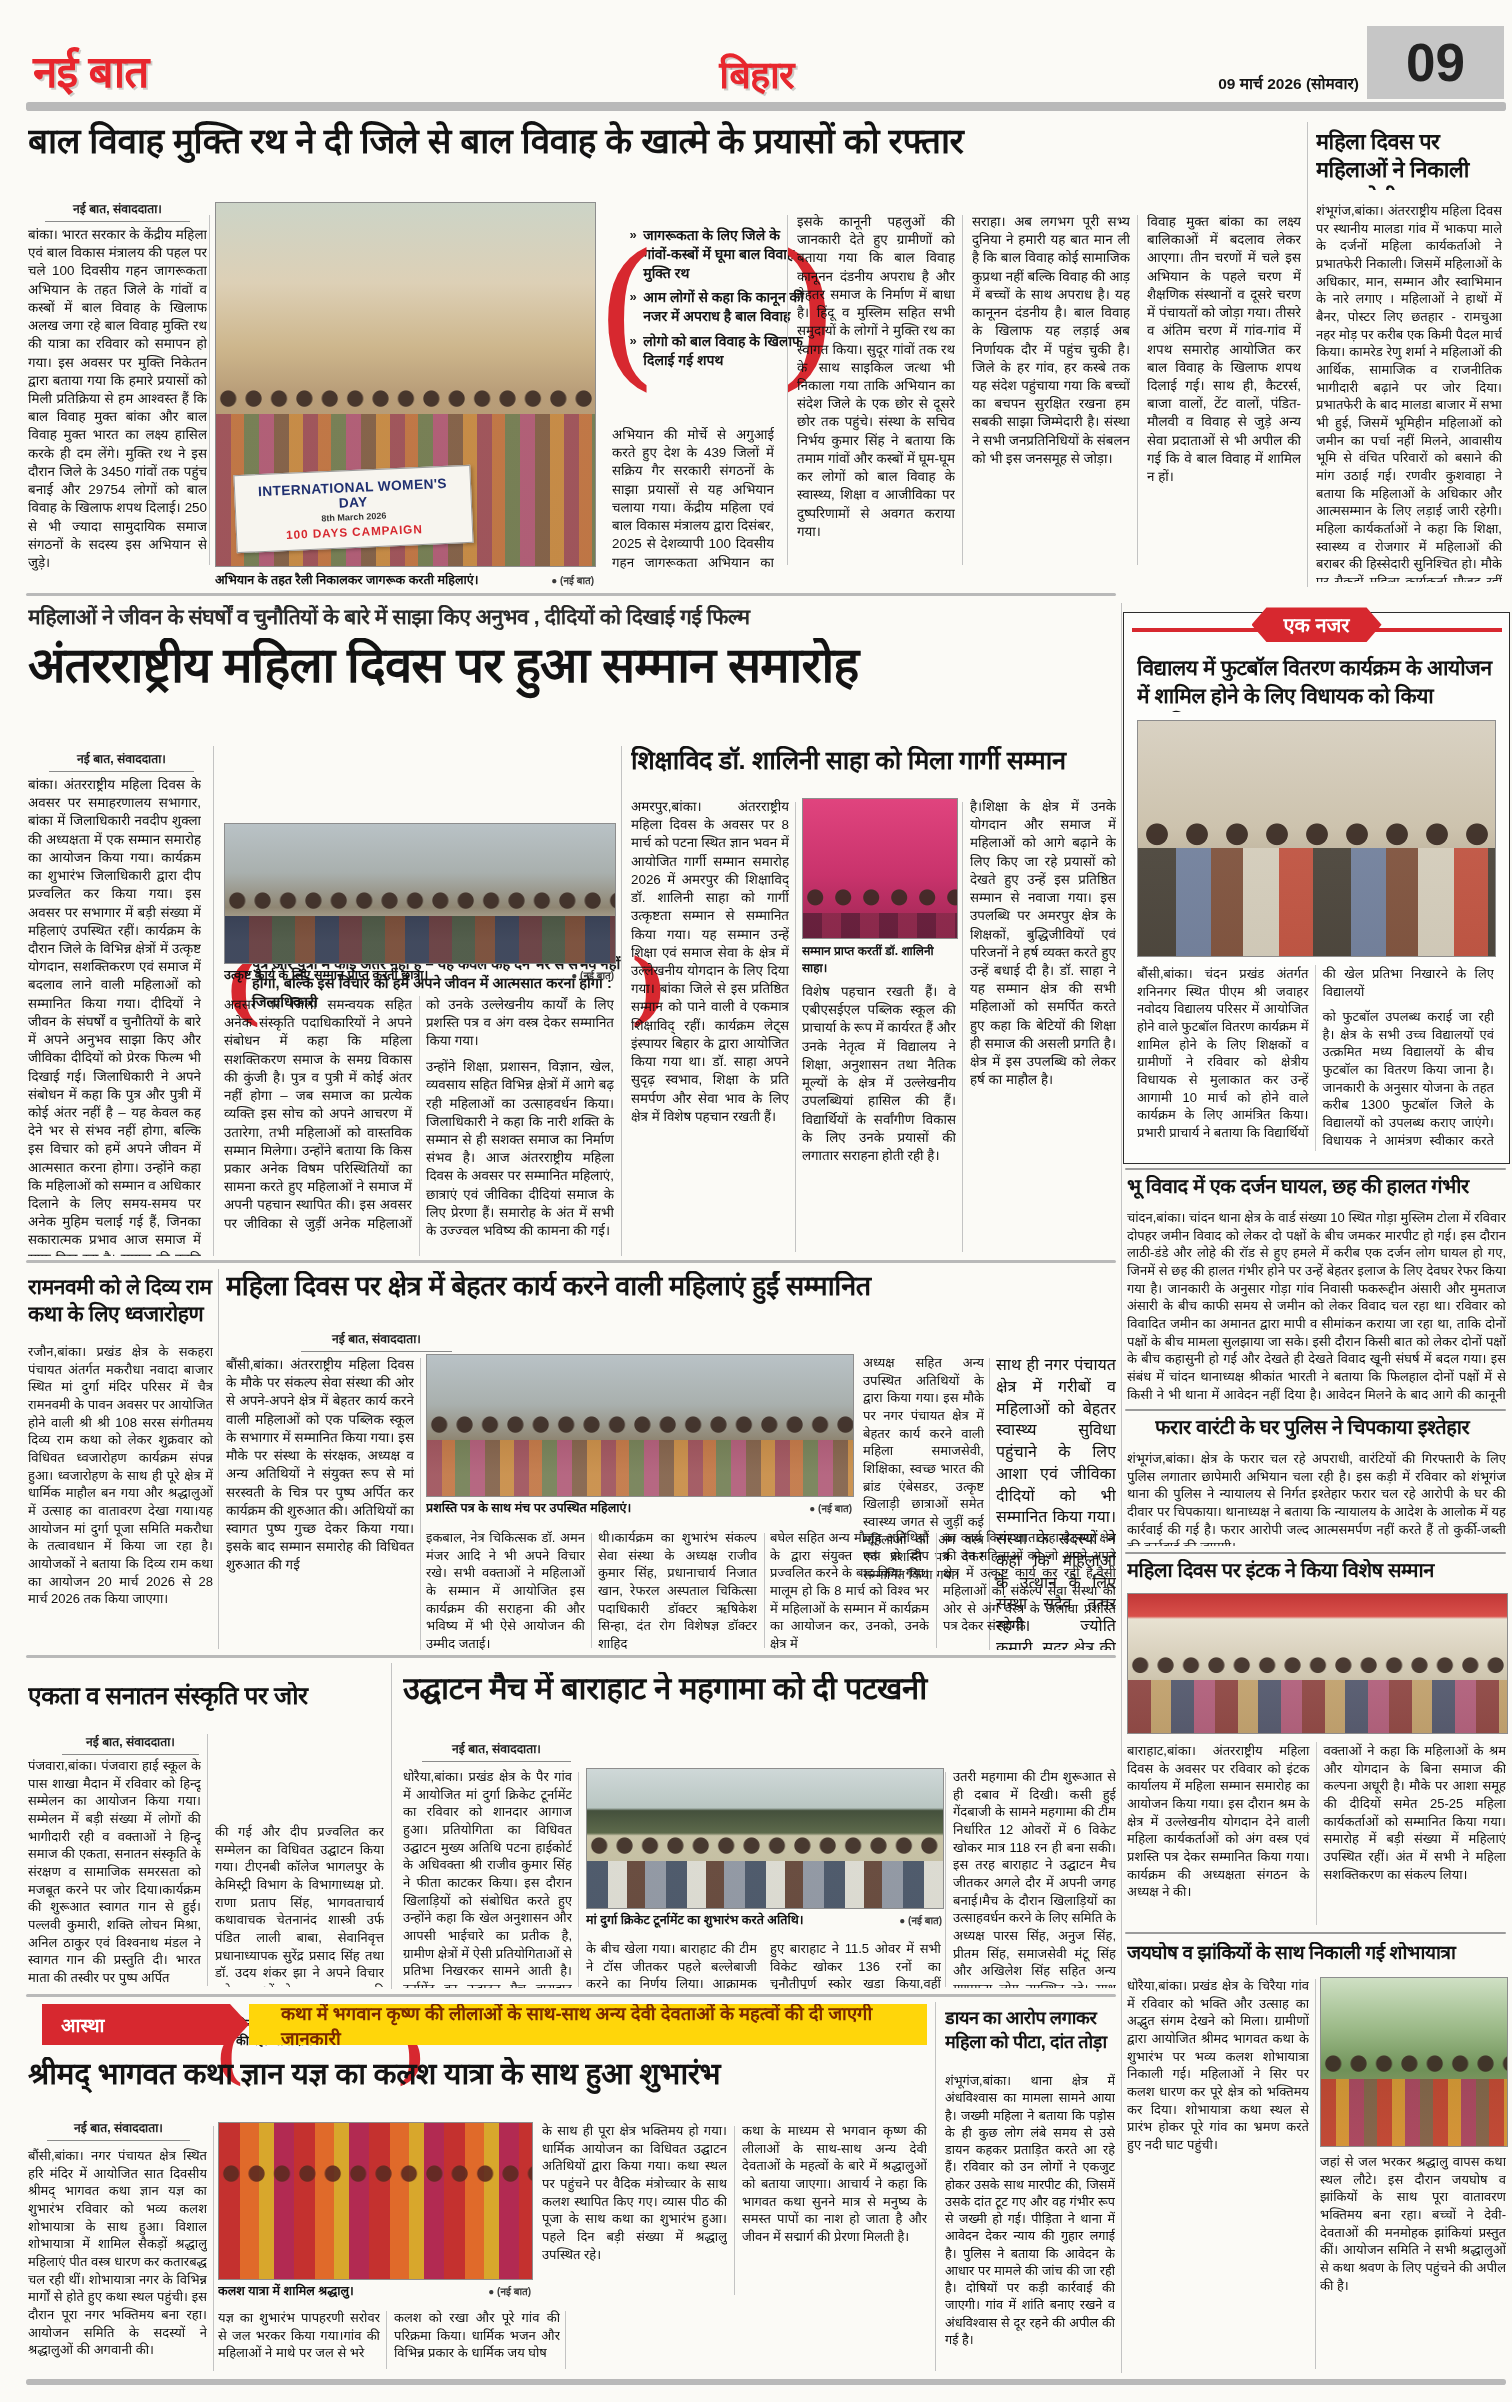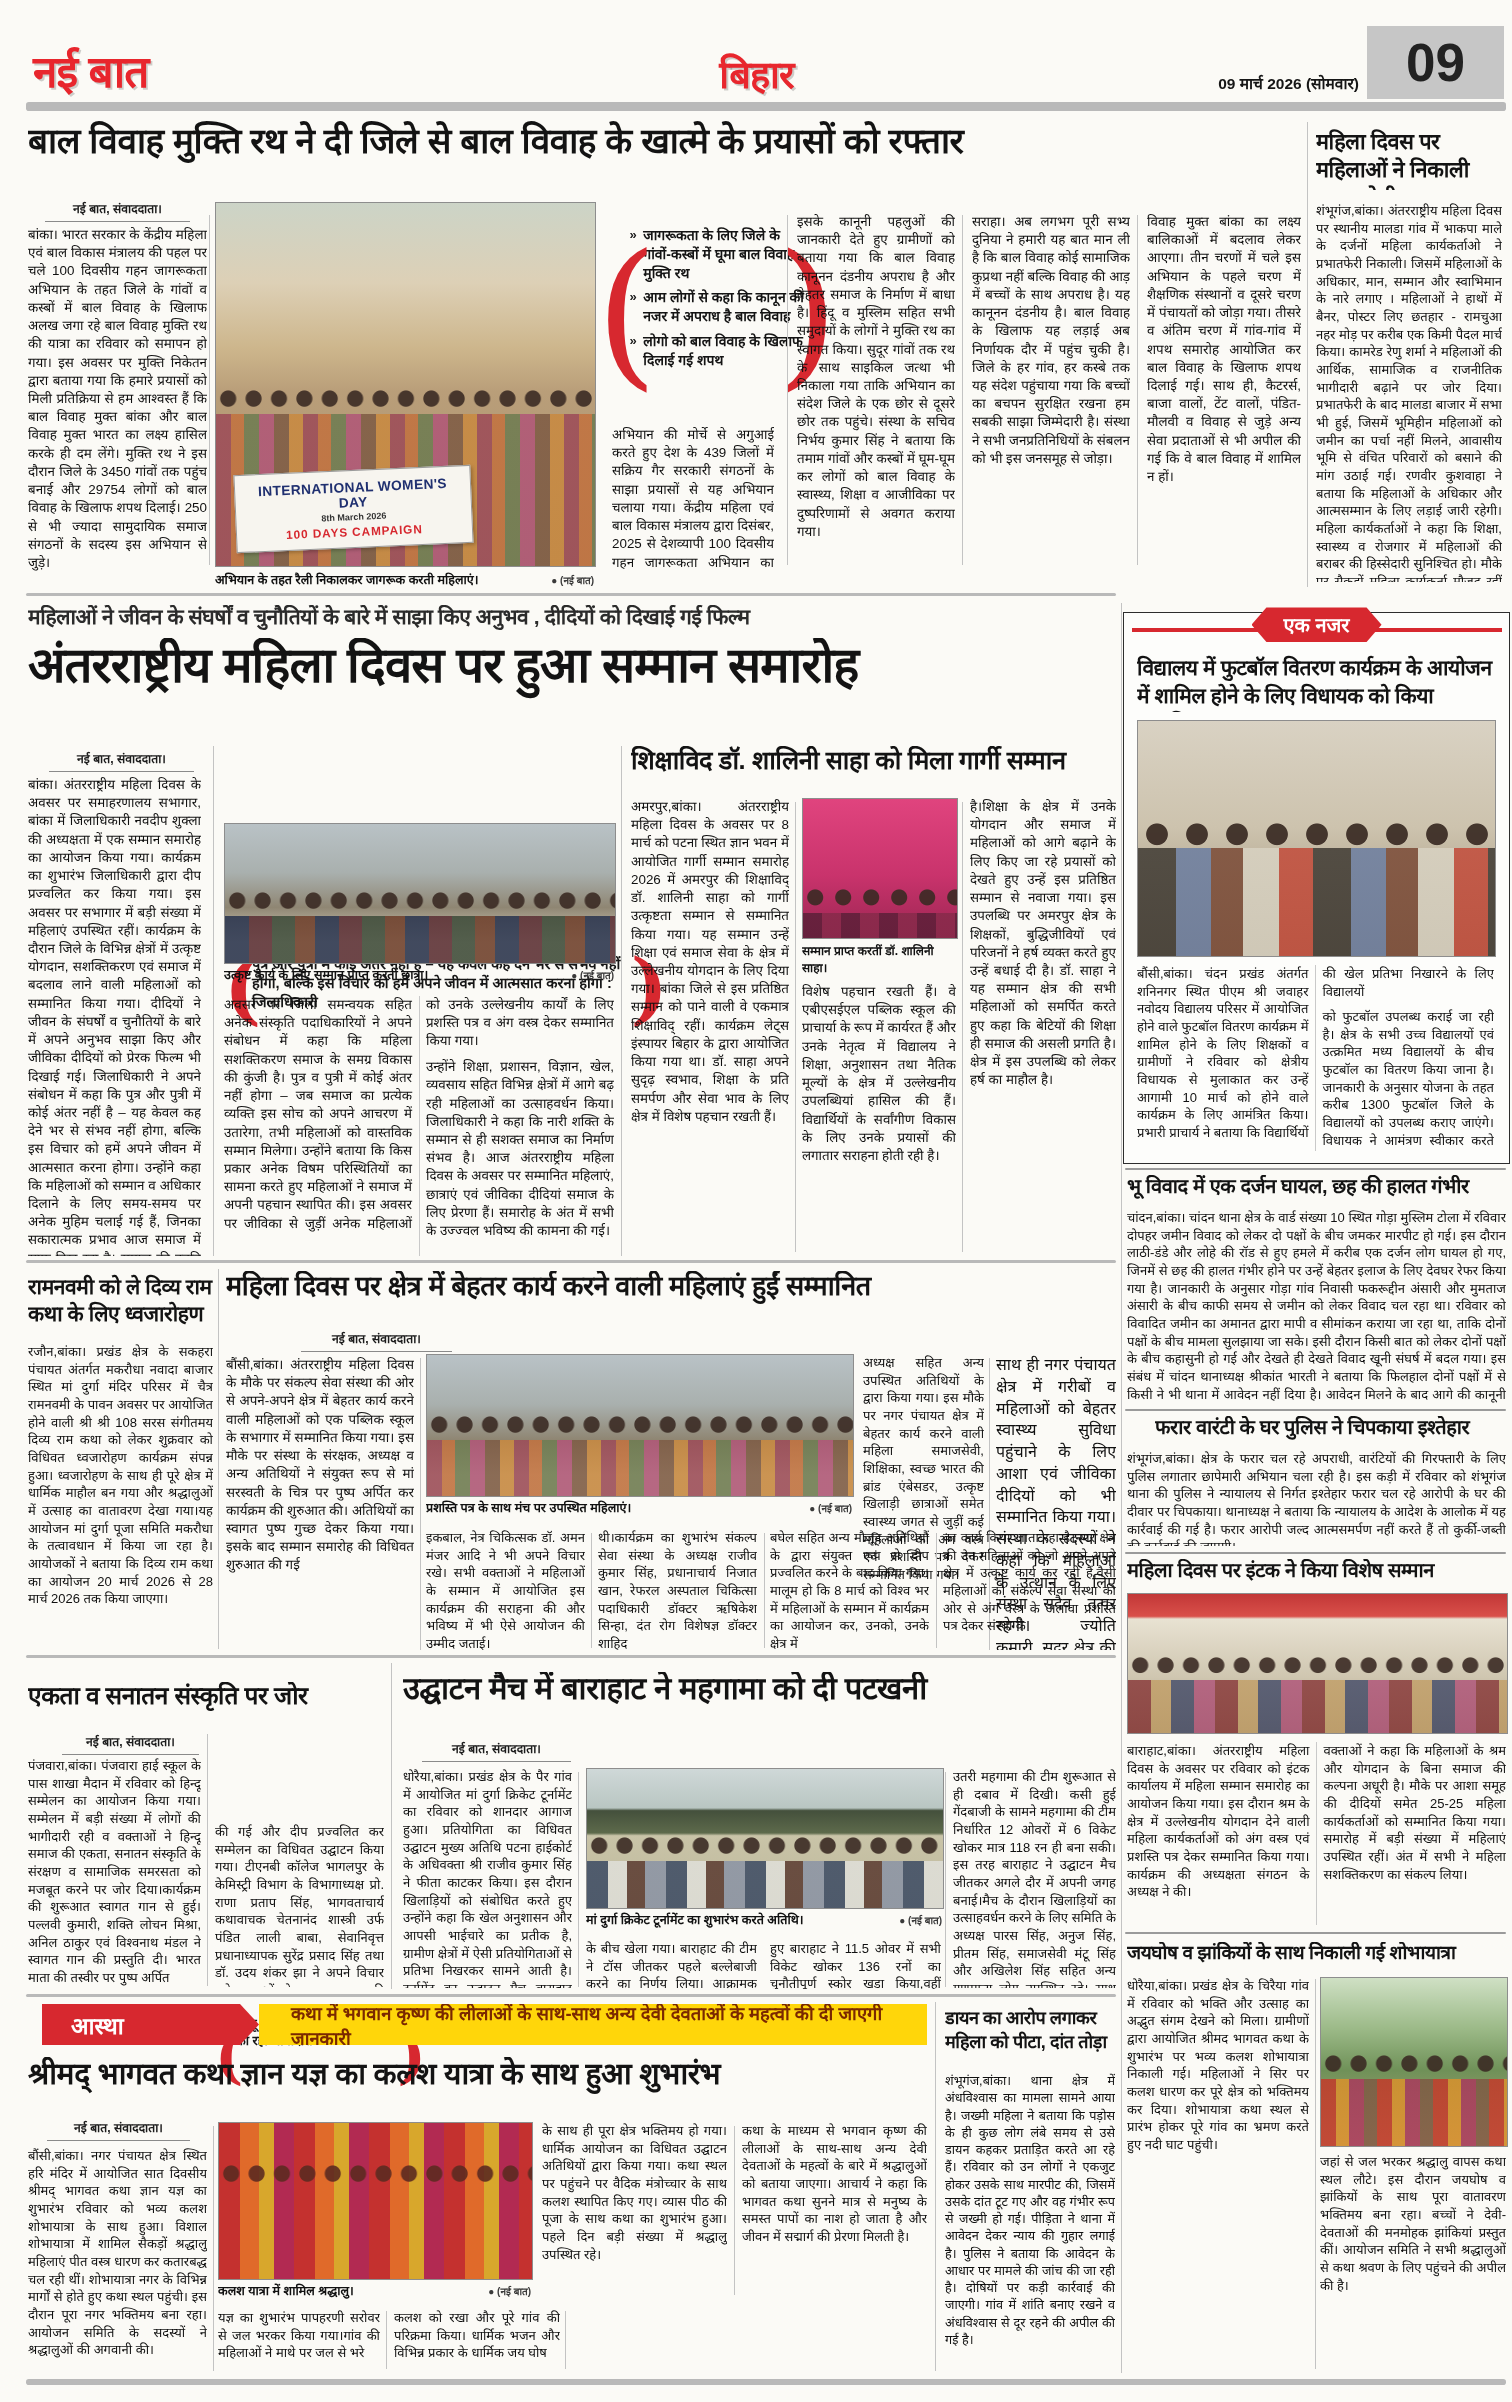--- a/index.html
+++ b/index.html
@@ -49,22 +49,22 @@
   .quote.small{font-size:12.7px;padding:1.9px 21px 0;}
   .quote.small::before,.quote.small::after{font-size:60px;}
   
   .najar-box{border:1.7px solid #2d2d2d;background:#fdfdfb;}
   .najar-line{position:absolute;left:7.5px;right:7.5px;top:15px;height:3.8px;background:#d7282f;}
   .najar-badge{position:absolute;top:-5.6px;left:50%;transform:translateX(-50%);background:#d7282f;color:#fff;
      font-weight:800;font-size:20px;padding:3.8px 32px;
      clip-path:polygon(15px 0,calc(100% - 15px) 0,100% 50%,calc(100% - 15px) 100%,15px 100%,0 50%);}
   
   .aastha{display:flex;align-items:stretch;}
-  .aastha .tag{flex:0 0 188px;background:#d7282f;color:#fff;font-weight:800;font-size:23px;
-     display:flex;align-items:center;padding-left:29px;
+  .aastha .tag{flex:0 0 188px;background:#d7282f;color:#fff;font-weight:800;font-size:19px;
+     display:flex;align-items:center;padding-left:19px;
      clip-path:polygon(0 0,calc(100% - 19px) 0,100% 50%,calc(100% - 19px) 100%,0 100%);}
   .aastha .strip{flex:1;background:#ffd60a;color:#7a2800;font-weight:800;font-size:18.4px;
      display:flex;align-items:center;padding-left:32px;overflow:hidden;}
   .masthead{font-size:44px;font-weight:900;color:#e8262d;letter-spacing:-0.9px;text-shadow:1.9px 1.9px 0 rgba(0,0,0,.18);}
   .pageno{background:#c6c6c6;display:flex;align-items:center;justify-content:center;
      font-size:53px;font-weight:900;color:#222;}
 </style>
 </head>
 <body>
 

